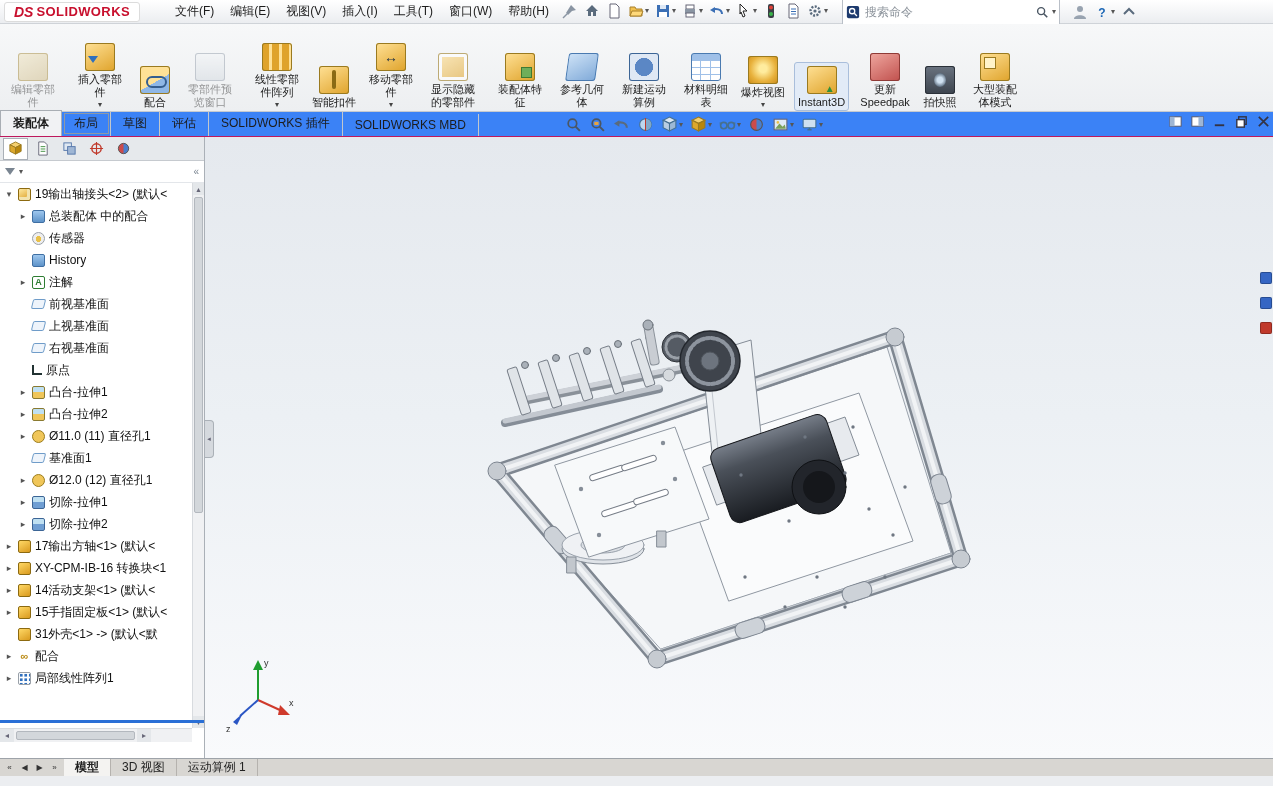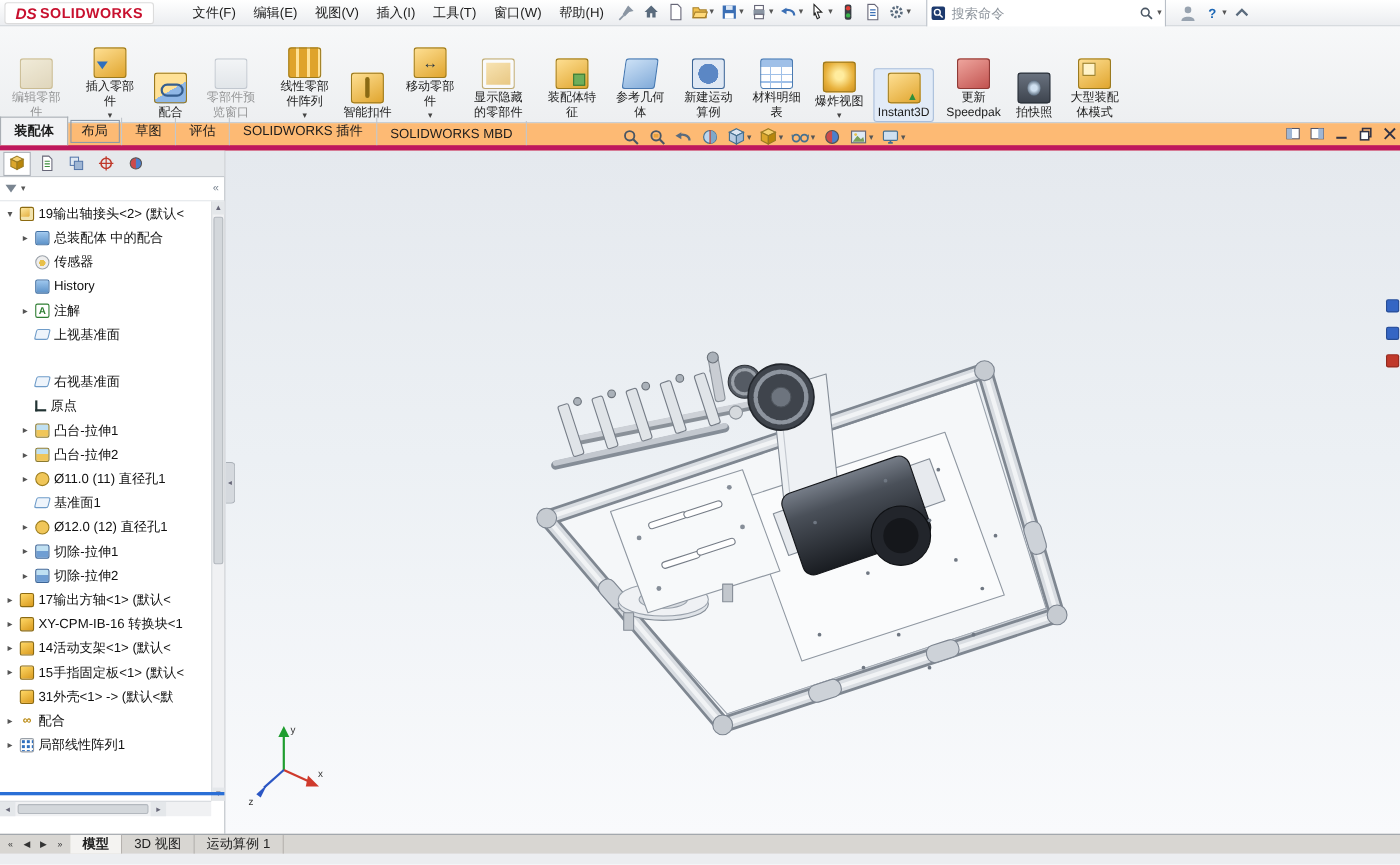--- a/index.html
+++ b/index.html
@@ -45,21 +45,21 @@
 .ri-motion{background:radial-gradient(circle at 50% 50%,#5b87c5 44%,#dfe8f4 45%);box-shadow:inset 0 0 0 1px #3c6596}
 .ri-bom{background-color:#fff;background-image:linear-gradient(#9fc0e8 0 7px,rgba(0,0,0,0) 7px),repeating-linear-gradient(0deg,rgba(0,0,0,0) 0 6px,#9fc0e8 6px 7px),repeating-linear-gradient(90deg,rgba(0,0,0,0) 0 9px,#9fc0e8 9px 10px);box-shadow:inset 0 0 0 1px #4a7ab0}
 .ri-explode{background:radial-gradient(circle at 50% 45%,#ffec9e 18%,#e8b13c 60%,#c98a18 100%)}
 .ri-instant3d::after{content:"▲";position:absolute;right:2px;bottom:0;font-size:10px;color:#2f8f3a}
 .ri-speedpak{background:linear-gradient(150deg,#f0a8a0,#c0504d);box-shadow:inset 0 0 0 1px #8f3a36}
 .ri-snapshot{background:linear-gradient(#6a7380,#3c434d);box-shadow:inset 0 0 0 1px #2a3038}
 .ri-snapshot::after{content:"";position:absolute;left:9px;top:7px;right:9px;bottom:7px;border-radius:50%;background:radial-gradient(circle,#cfe0f0 30%,#5a6b7d 75%)}
 .ri-large::after{content:"";position:absolute;left:4px;top:4px;width:10px;height:10px;background:#fff3c9;border:1px solid #9a7a20}
 
 
-.tabstrip{position:absolute;top:112px;left:0;width:100%;height:25px;background:#fdba74;border-bottom:5px solid #be185d;display:flex;align-items:center}
+.tabstrip{position:absolute;top:112px;left:0;width:100%;height:25px;background:#3b82f6;border-bottom:1px solid #be185d;display:flex;align-items:center}
 #cmdtabs{display:flex;align-items:flex-end;height:100%}
 .ctab{font-size:12px;color:#1c1c1c;padding:4px 12px;border-right:1px solid #c2c7cc;white-space:nowrap}
 .ctab.active{background:#f1f2f4;border:1px solid #a9aeb4;border-bottom:none;font-weight:bold}
 .ctab.focused{outline:1px solid #8d99a8;outline-offset:-3px}
 #viewtools{position:absolute;left:563px;top:113px;height:23px;display:flex;align-items:center;gap:3px}
 .vbtn{display:inline-flex;align-items:center;gap:1px;padding:1px 2px}
 .vbtn svg{width:17px;height:17px}
 #winbtns{position:absolute;right:2px;top:114px;display:flex;gap:7px;align-items:center}
 #winbtns svg{width:15px;height:15px}
 
@@ -477,23 +477,28 @@
           <span class="tlabel">History</span>
         </div>
         <div class="trow" style="padding-left: 18px;">
           <span class="tarrow">▸</span>
           <span class="ti ti-annotations">A</span>
           <span class="tlabel">注解</span>
         </div>
         <div class="trow" style="padding-left: 18px;">
           <span class="tarrow"></span>
           <span class="ti ti-plane"></span>
+          <span class="tlabel">前视基准面</span>
+        </div>
+        <div class="trow" style="padding-left: 18px;">
+          <span class="tarrow"></span>
+          <span class="ti ti-plane"></span>
           <span class="tlabel">上视基准面</span>
         </div>
-        <div class="trow" style="padding-left: 18px; margin-top: 21px;">
+        <div class="trow" style="padding-left: 18px;">
           <span class="tarrow"></span>
           <span class="ti ti-plane"></span>
           <span class="tlabel">右视基准面</span>
         </div>
         <div class="trow" style="padding-left: 18px;">
           <span class="tarrow"></span>
           <span class="ti ti-origin"></span>
           <span class="tlabel">原点</span>
         </div>
         <div class="trow" style="padding-left: 18px;">

